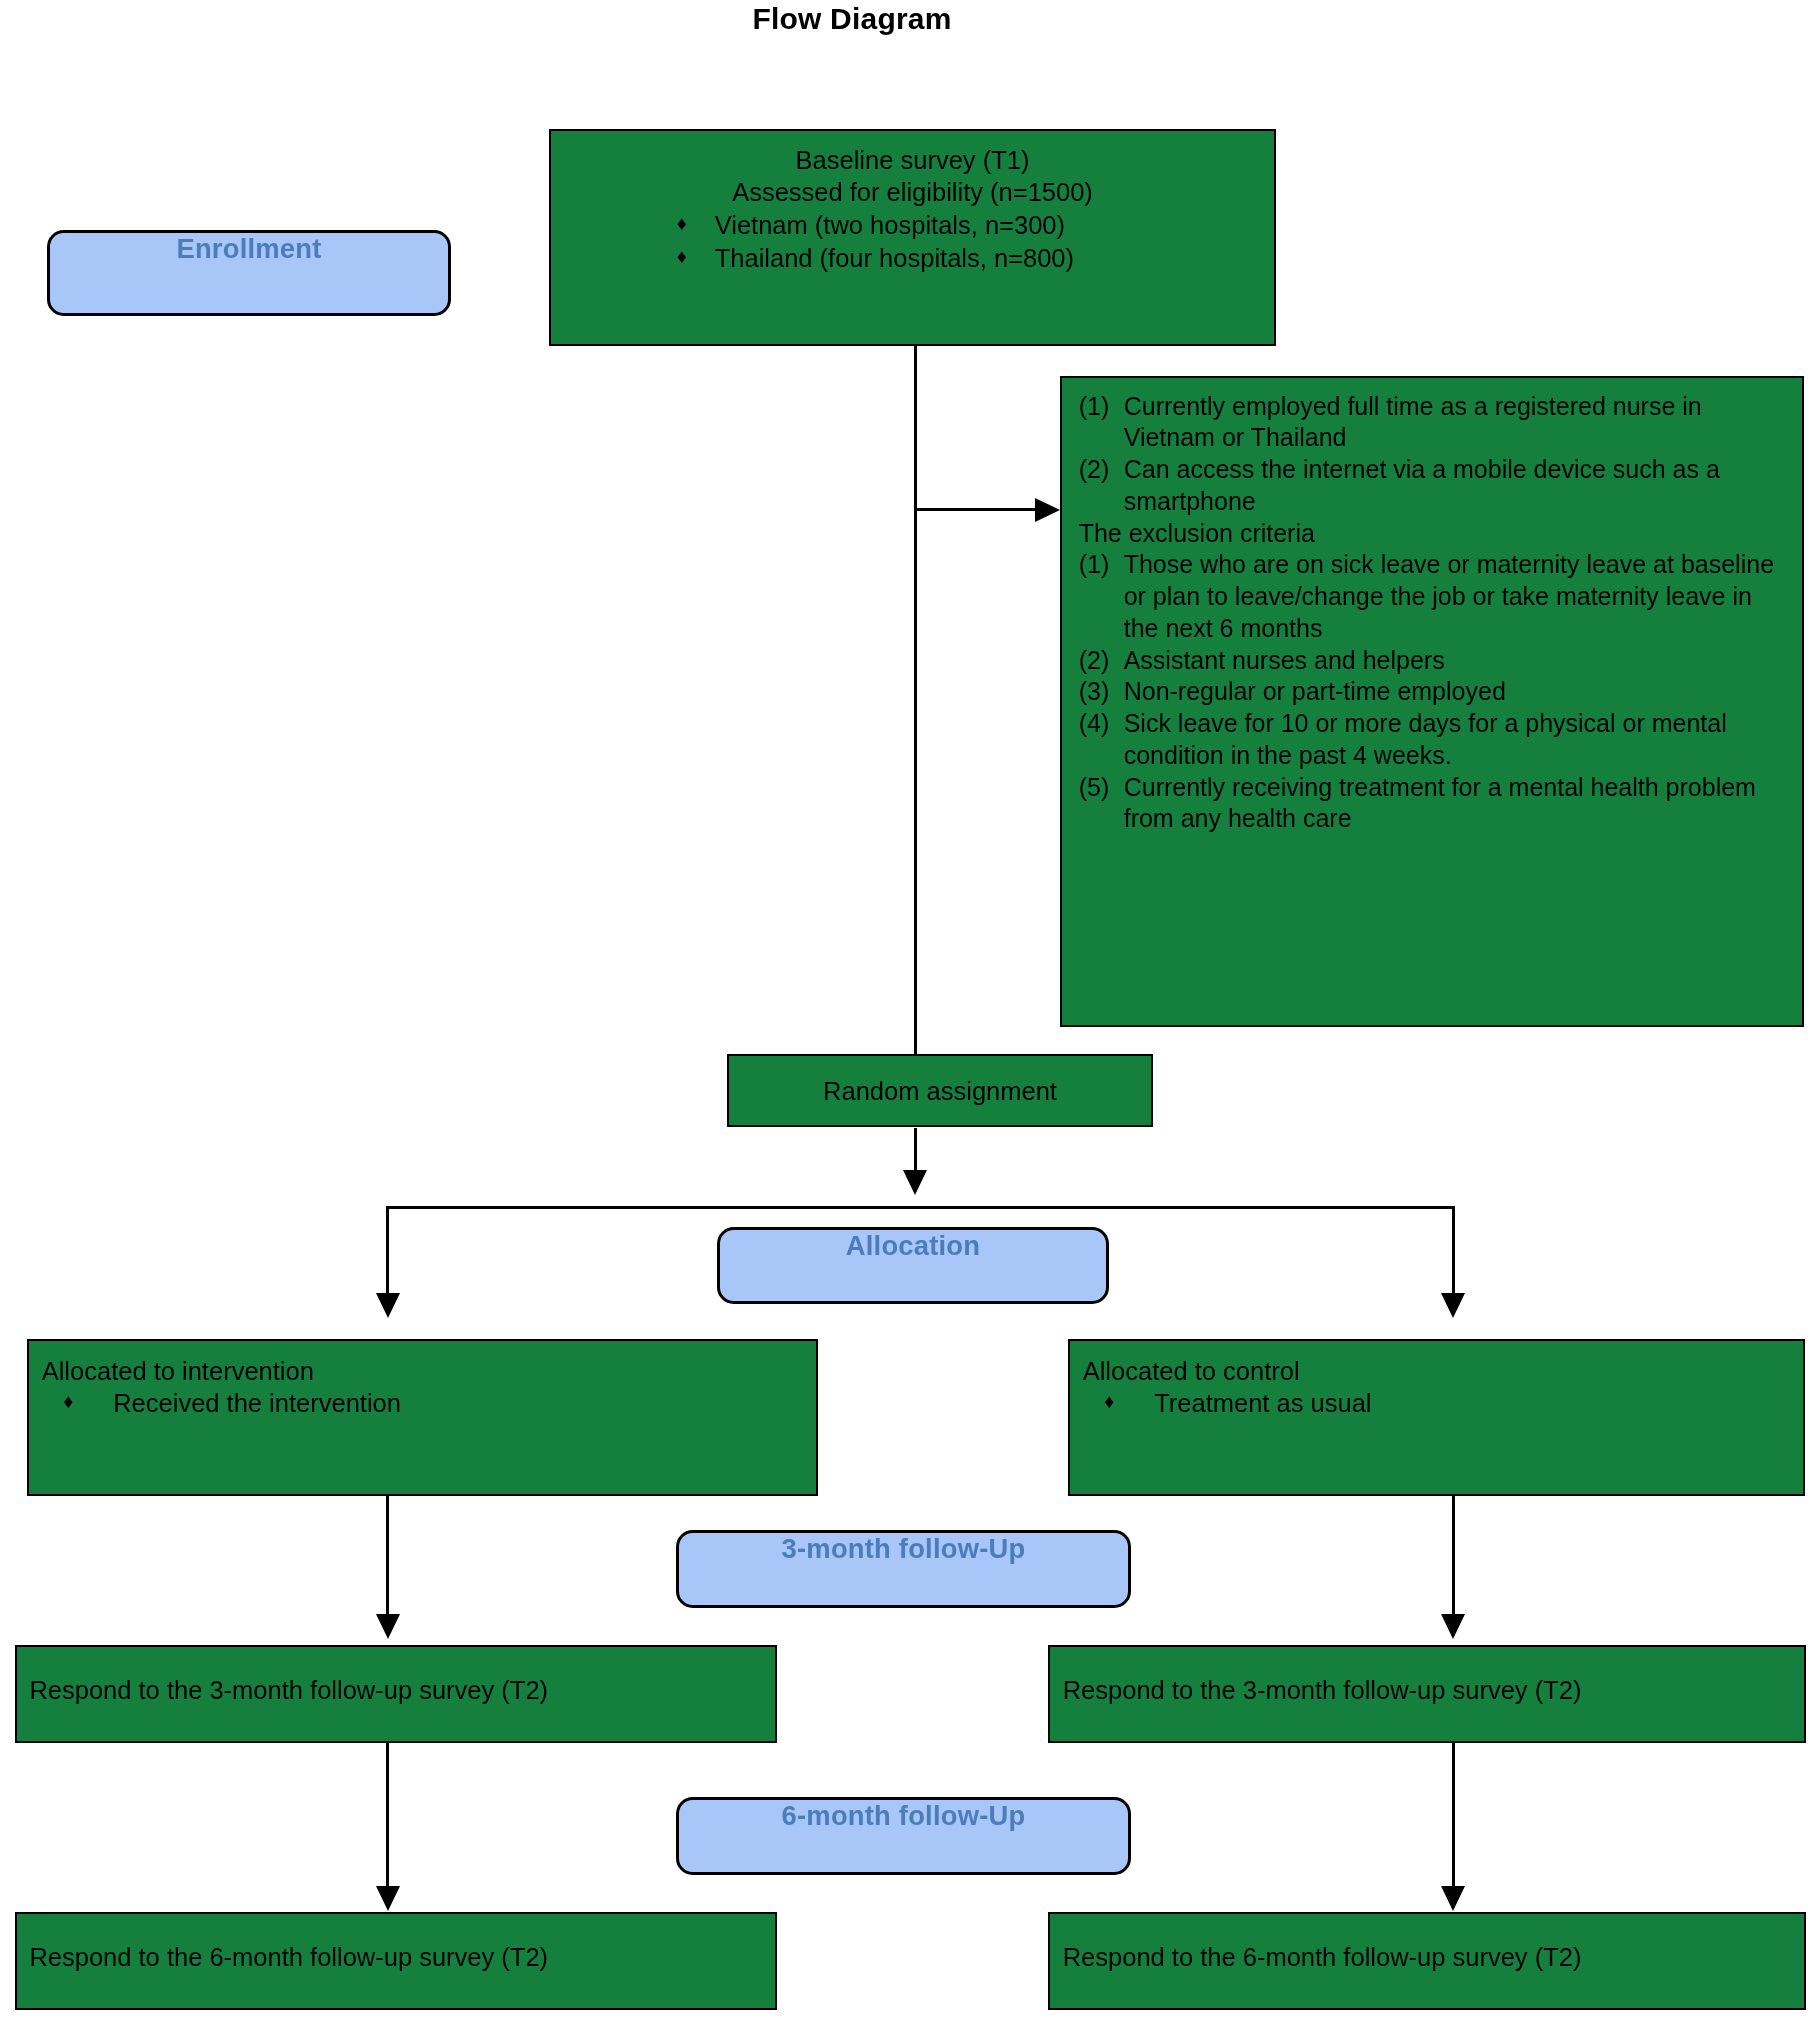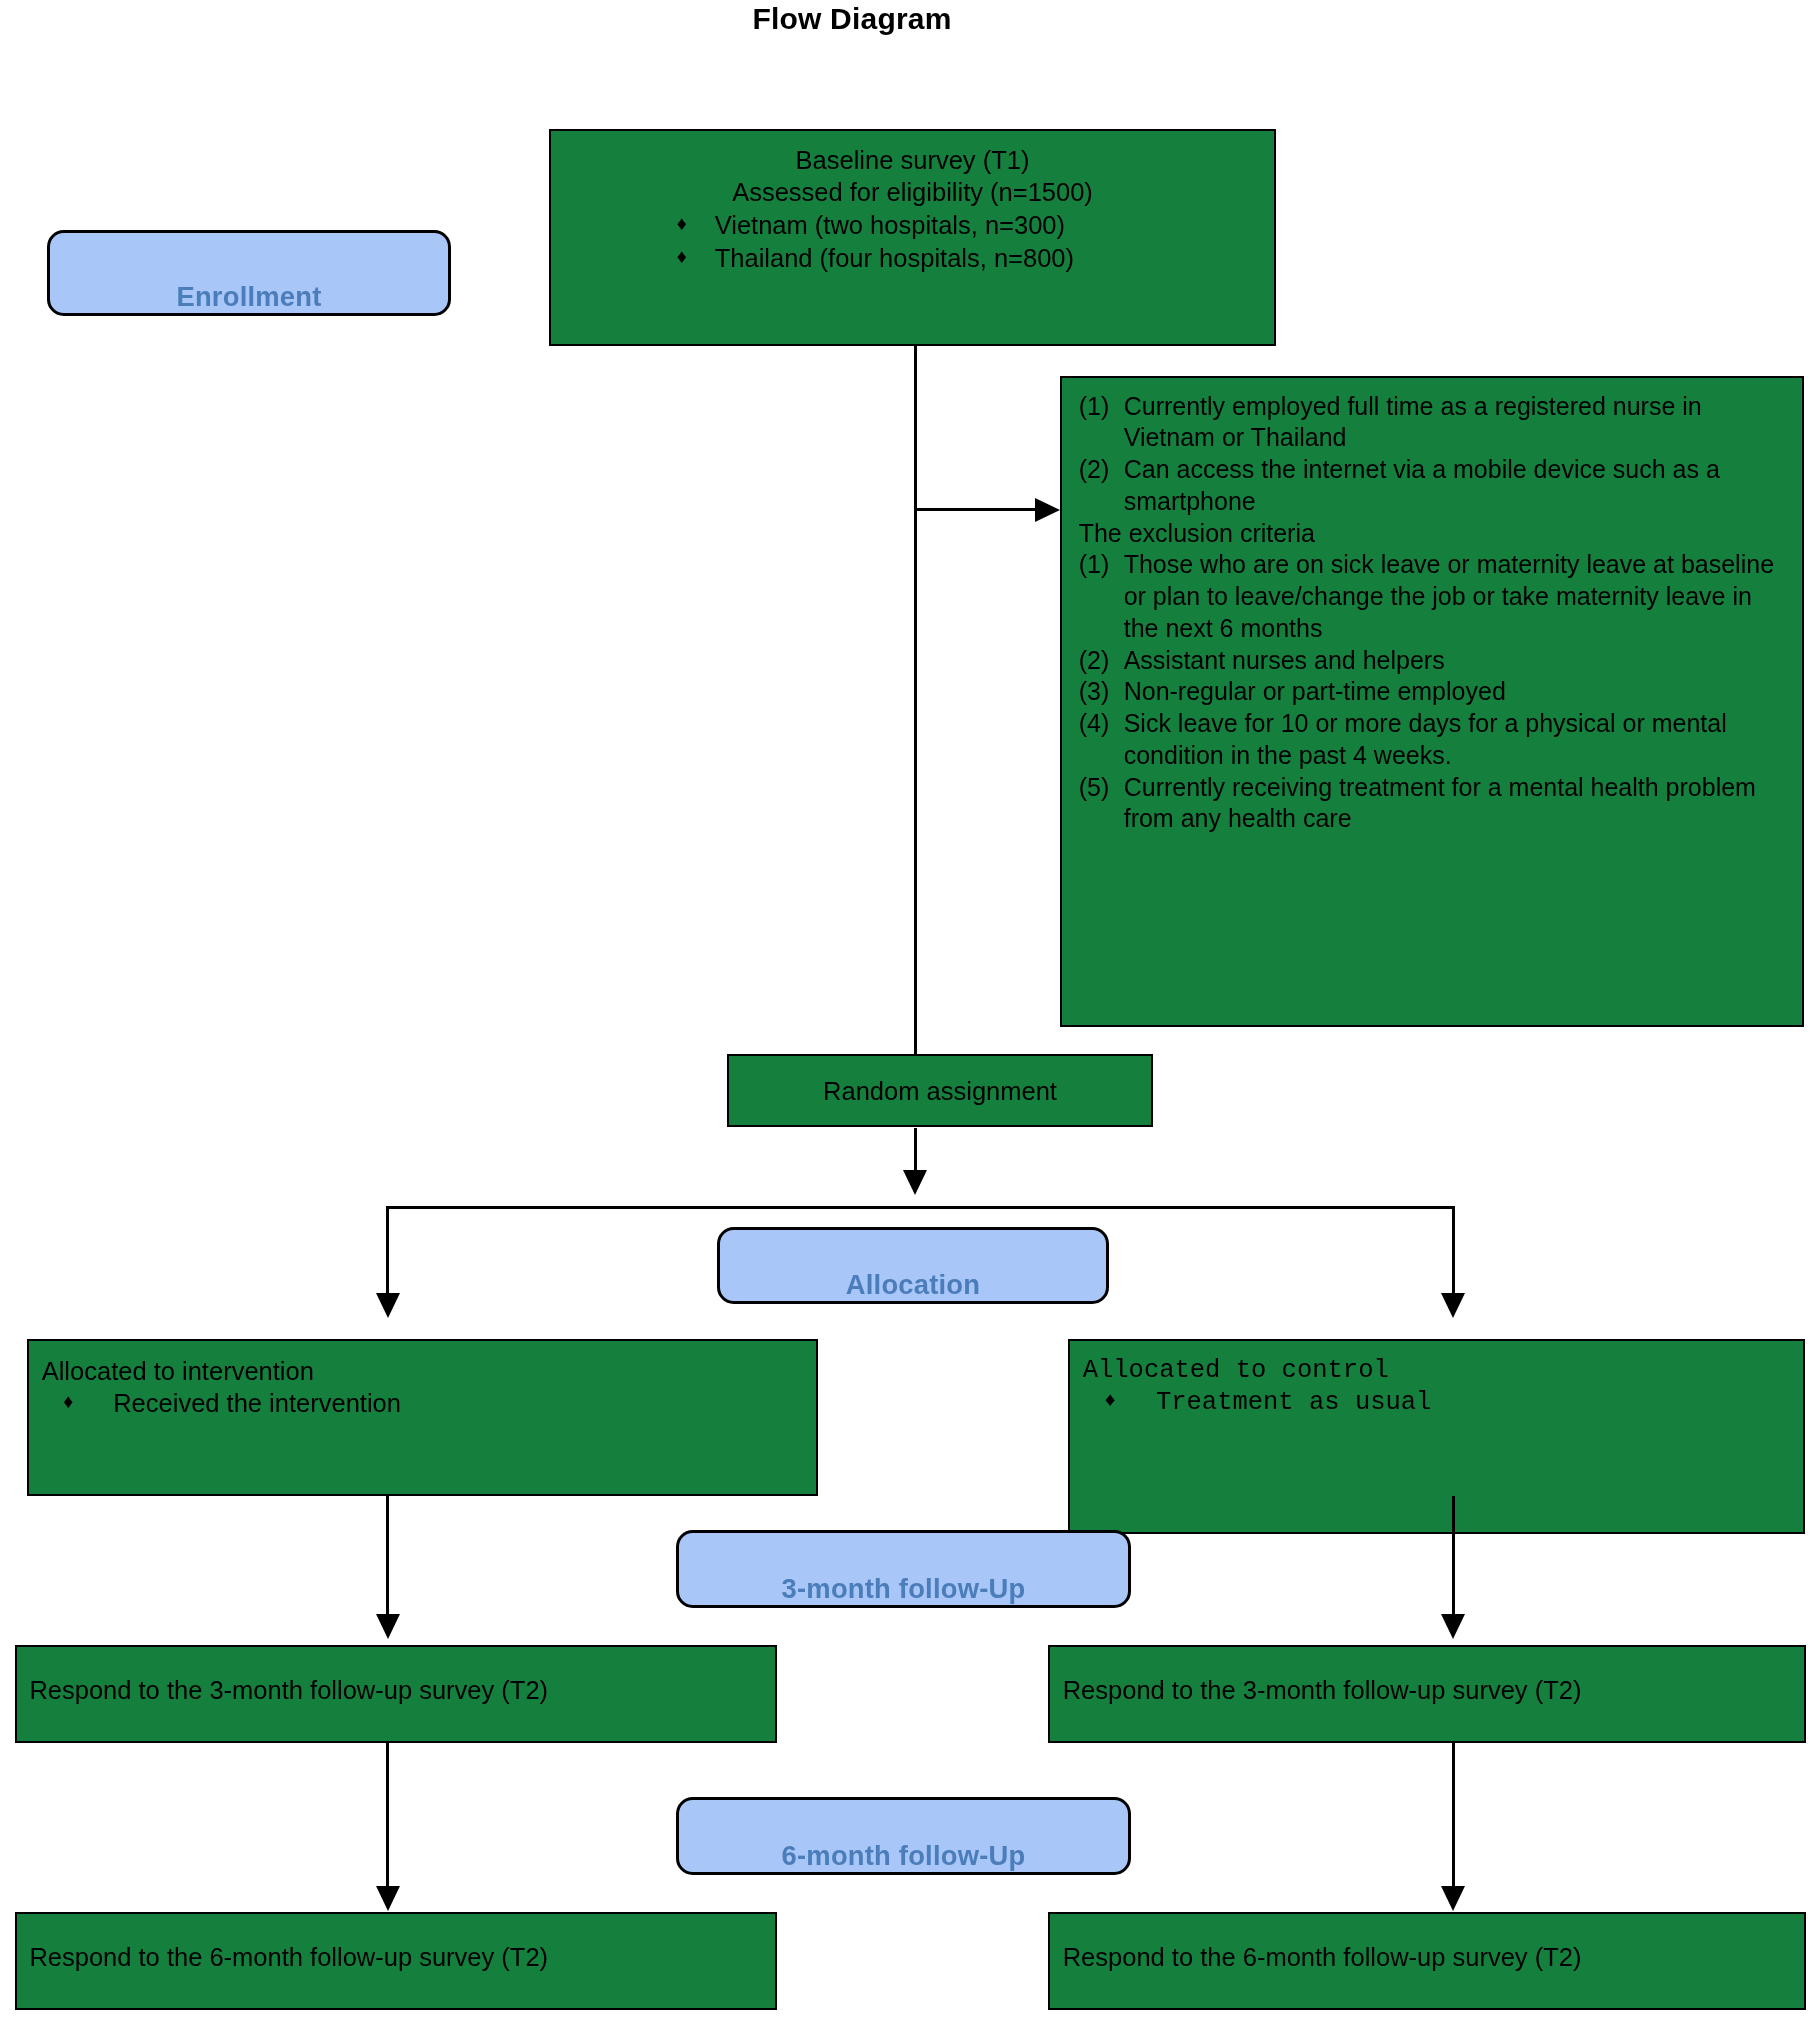--- a/index.html
+++ b/index.html
@@ -48,21 +48,21 @@
   .stage {
     position: absolute;
     box-sizing: border-box;
     border: 3.4px solid #000000;
     border-radius: 16.7px;
     background: #A8C6F8;
     color: #4A7DBA;
     font-size: 27.4px;
     font-weight: bold;
     display: flex;
-    align-items: flex-end;
+    align-items: flex-start;
     justify-content: center;
     text-align: center;
     letter-spacing: 0.2px;
   }
   
   .bullet-line {
     display: flex;
     align-items: flex-start;
   }
   .bullet-glyph {
@@ -208,21 +208,21 @@
   <div class="box" style="left:27px; top:1339px; width:791px; height:157px;">
     <div class="box-inner" style="padding-top:13.7px;">
       <div class="plain-line">Allocated to intervention</div>
       <div class="bullet-line" style="padding-left:21.5px;">
         <span class="bullet-glyph">♦</span>
         <span class="bullet-text" style="padding-left:40px;">Received the intervention</span>
       </div>
     </div>
   </div>
 
-  <div class="box" style="left:1068px; top:1339px; width:737px; height:195px;font-family:Liberation Mono, monospace;">
+  <div class="box" style="left:1068px; top:1339px; width:737px; height:157px;">
     <div class="box-inner" style="padding-top:13.7px;">
       <div class="plain-line">Allocated to control</div>
       <div class="bullet-line" style="padding-left:21.5px;">
         <span class="bullet-glyph">♦</span>
         <span class="bullet-text" style="padding-left:40px;">Treatment as usual</span>
       </div>
     </div>
   </div>
 
   <div class="vline" style="left:386px; top:1496px; height:118px;"></div>

